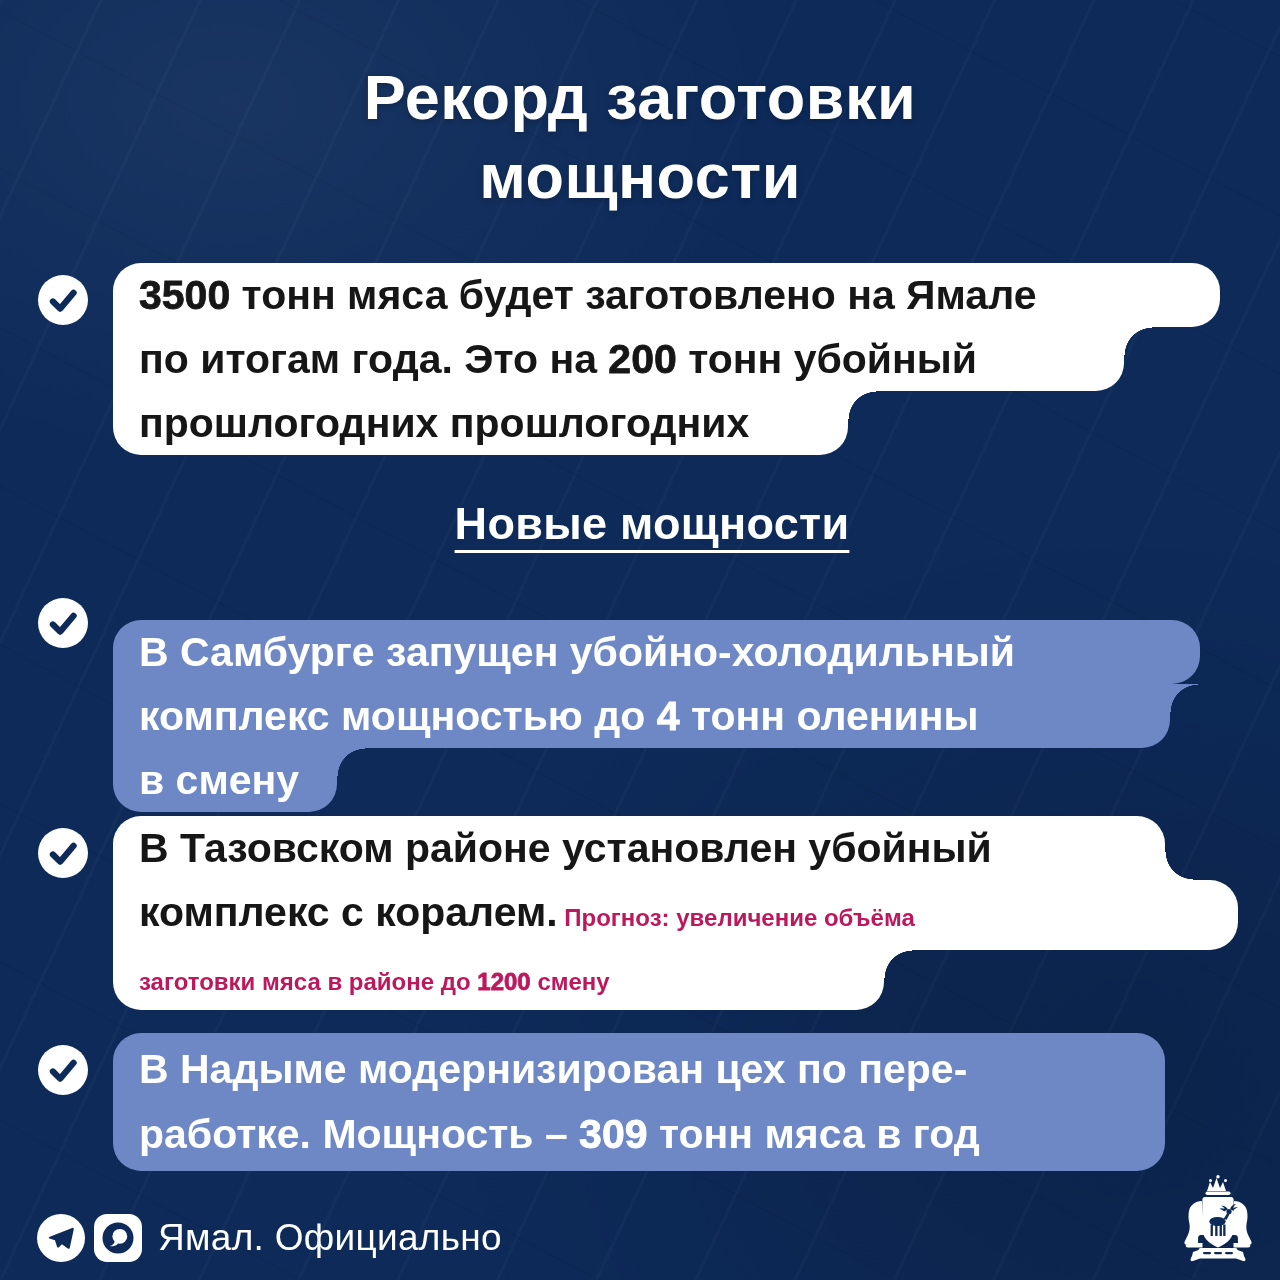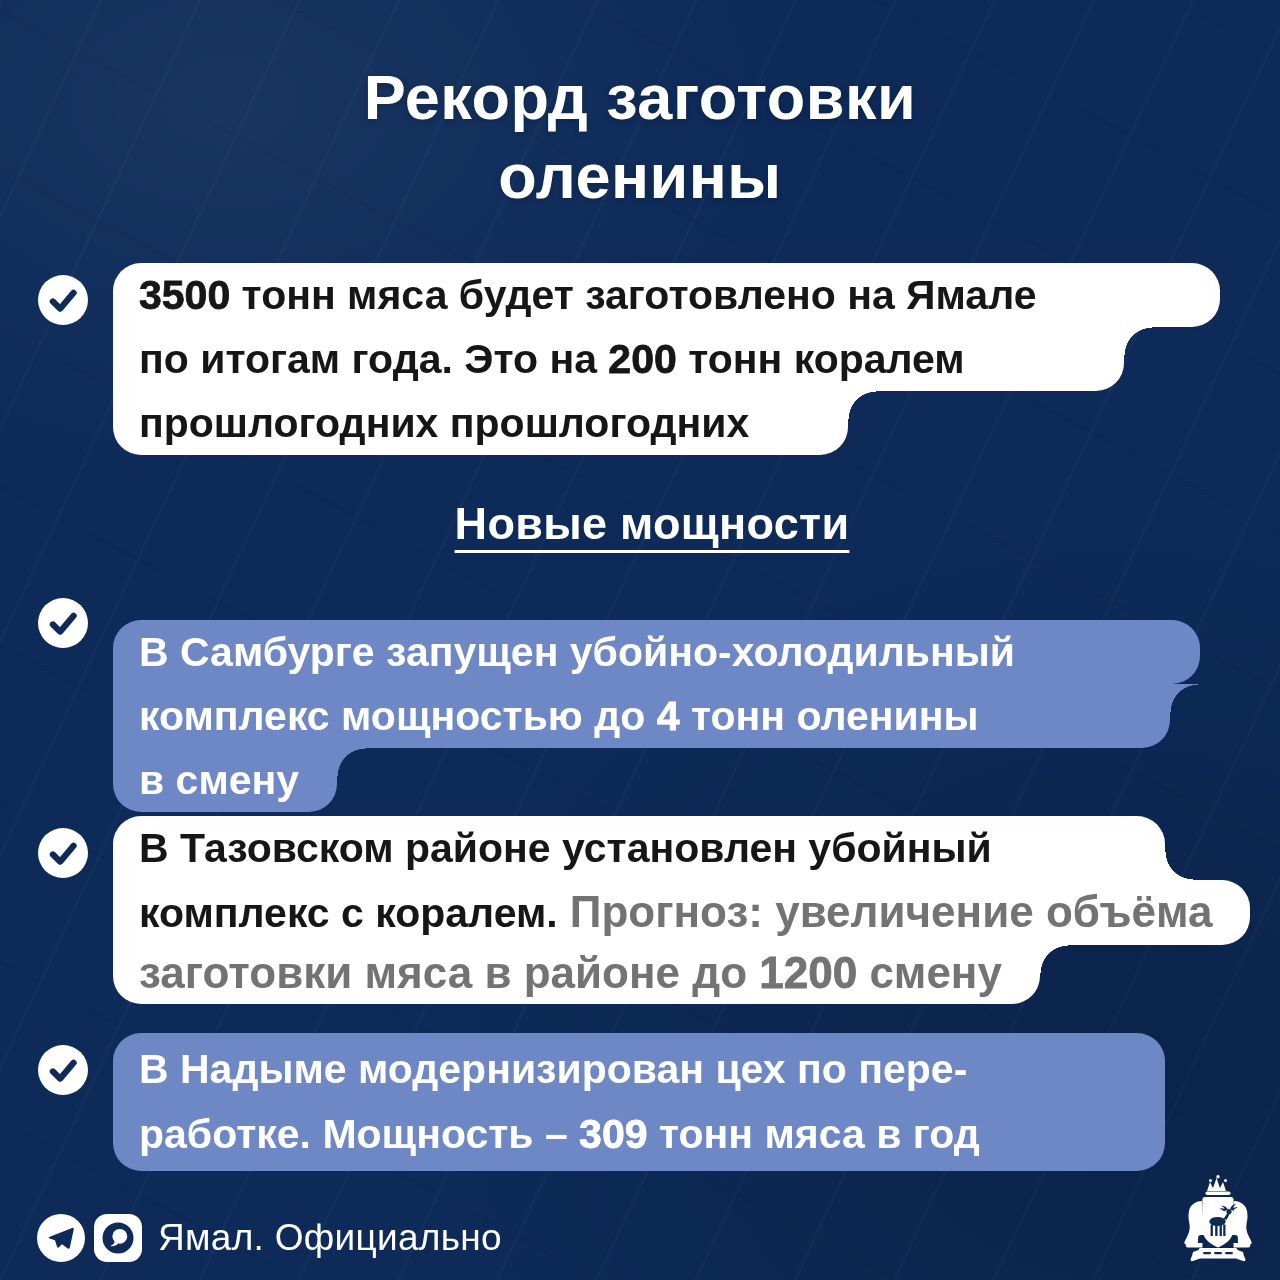--- a/index.html
+++ b/index.html
@@ -42,54 +42,54 @@
   }
   .c4 .ln{font-size:41px;line-height:65px;font-weight:700;white-space:nowrap;}
   .fin::after{
     content:"";position:absolute;top:0;right:-28px;width:28px;height:28px;
     background:radial-gradient(circle at 100% 100%, rgba(255,255,255,0) 27px, var(--cbg) 27.5px);
   }
   .fout::after{
     content:"";position:absolute;bottom:0;right:-28px;width:28px;height:28px;
     background:radial-gradient(circle at 100% 0, rgba(255,255,255,0) 27px, var(--cbg) 27.5px);
   }
-  .gray{color:#737373;font-size:44px;}
+  .gray{color:#be185d;font-size:24px;}
   .xb{-webkit-text-stroke:.8px currentColor;}
   .footer-icon{position:absolute;width:48px;height:48px;top:1214px;cursor:pointer;}
   .tg{left:37px;}
   .msg{left:94px;}
   .footer-label{
     position:absolute;left:158px;top:1214px;height:48px;line-height:48px;
     color:#fff;font-size:37px;font-weight:500;letter-spacing:.3px;
   }
   .emblem{position:absolute;left:1181px;top:1174px;width:74px;height:96px;}
 </style>
 </head>
 <body>
 
 <div class="canvas">
 
   <h1 class="title">
     <span>Рекорд заготовки</span>
-    <span>оленины</span>
+    <span>мощности</span>
   </h1>
 
   <div class="check" style="top:275px;">
     <svg viewBox="0 0 52 52" width="50" height="50">
       <circle cx="26" cy="26" r="26" fill="#ffffff"></circle>
       <path d="M15.5 27.5 l7.5 7.5 14 -16.5" stroke="#0d2a59" stroke-width="6.5" fill="none" stroke-linecap="round" stroke-linejoin="round"></path>
     </svg>
   </div>
 
   <div class="card c1">
     <div class="row" style="min-width:1107px;border-radius:28px 28px 28px 0;">
       <span class="xb">3500</span><span> тонн мяса будет заготовлено на Ямале</span>
     </div>
     <div class="row fin" style="min-width:1011px;border-radius:0 0 28px 0;">
-      <span>по итогам года. Это на </span><span class="xb">200</span><span> тонн коралем</span>
+      <span>по итогам года. Это на </span><span class="xb">200</span><span> тонн убойный</span>
     </div>
     <div class="row fin" style="min-width:735px;border-radius:0 0 28px 28px;">
       <span>прошлогодних прошлогодних</span>
     </div>
   </div>
 
   <h2 class="subhead">Новые мощности</h2>
 
   <div class="check" style="top:598px;">
     <svg viewBox="0 0 52 52" width="50" height="50">

